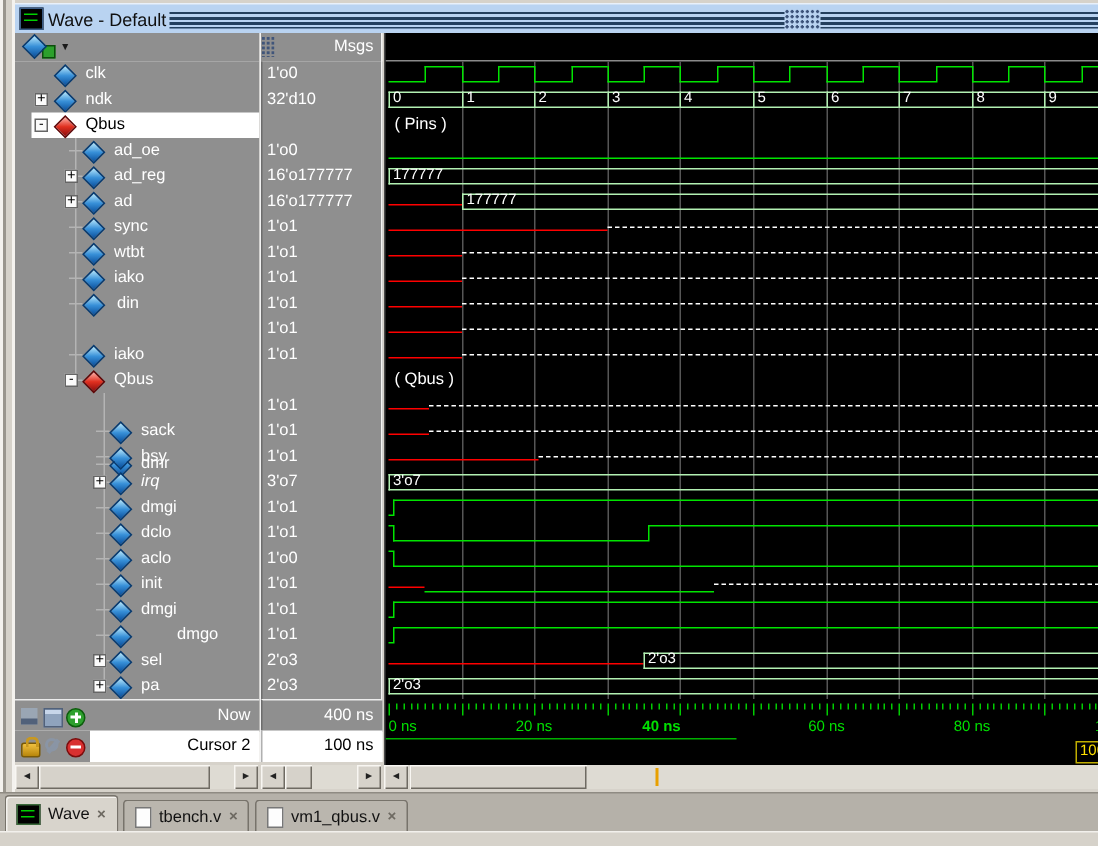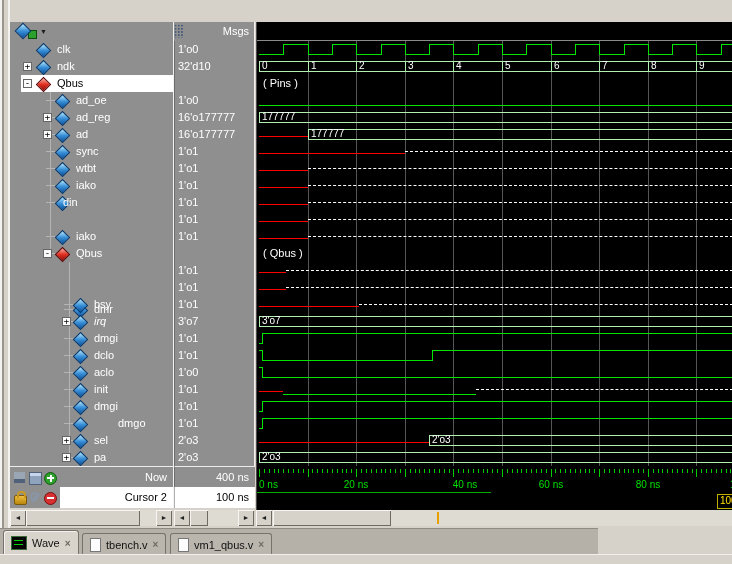--- a/index.html
+++ b/index.html
@@ -88,38 +88,46 @@
   #cursor-box{position:absolute;left:460px;top:28px;width:14px;height:13px;border:1px solid #c0ae00;
               color:#ffe000;font-size:10px;line-height:12px;padding-left:2px;overflow:hidden;white-space:nowrap;}
   
   .sbar{top:510px;height:16px;background:#dedbd3;}
   .sbtn{position:absolute;top:0;width:16px;height:16px;background:#d6d2ca;color:#222;font-size:7px;line-height:15px;text-align:center;
         box-shadow:inset 1px 1px 0 #f8f6f2, inset -1px -1px 0 #6e6a62;cursor:pointer;}
   .sthumb{position:absolute;top:0;height:16px;background:#d6d2ca;
         box-shadow:inset 1px 1px 0 #f8f6f2, inset -1px -1px 0 #6e6a62;cursor:pointer;}
   #sbtick{position:absolute;top:2px;width:2px;height:12px;background:#e8a000;}
   
-  #tabrow{left:0px;top:528px;width:598px;height:26px;background:#b5b1a9;border-top:1px solid #8f8b83;}
+  #tabrow{left:0px;top:528px;width:732px;height:26px;background:#b5b1a9;border-top:1px solid #8f8b83;}
   .tab{position:absolute;bottom:0;height:21px;display:flex;align-items:center;padding:0 7px;gap:5px;
        background:#bab6ae;border:1px solid #77736b;border-bottom:none;border-radius:3px 3px 0 0;cursor:pointer;}
   .tab.active{background:#d8d4cc;height:24px;box-shadow:inset 1px 1px 0 #f4f2ee;}
   .tab .lbl{font-size:11px;color:#111;white-space:nowrap;}
   .tclose{font-size:10px;color:#6e6a62;font-weight:bold;cursor:pointer;}
   .wicon{position:relative;width:14px;height:12px;background:#000;border:1px solid #3a6a3a;}
   .wicon i{position:absolute;left:2px;top:3px;width:9px;height:1px;background:#00d000;box-shadow:0 4px 0 #00d000;}
   .dicon{position:relative;width:9px;height:12px;background:#fdfdfd;border:1px solid #777;}
   #bottomstrip{left:0;top:554px;width:732px;height:10px;background:#d6d2ca;border-top:1px solid #f2f0ec;}
 </style>
 </head>
 <body>
 
 <div id="win">
 
   <div class="abs" id="lframe"></div>
 
+  <div class="abs" id="titlebar">
+    <div class="abs" id="title-icon">
+        <i></i>
+      </div>
+    <div class="abs" id="title-text">Wave - Default</div>
+    <div class="abs" id="title-lines"></div>
+    <div class="abs" id="title-grip"></div>
+  </div>
 
   <div class="abs hdr" id="hdr-names">
     <div class="abs" id="hicon">
       <span class="gsq"></span>
       <span class="bdm"></span>
       <span class="car">▼</span>
     </div>
   </div>
   <div class="abs hdr" id="hdr-msgs">
     <div class="abs" id="msgs-grip"></div>
@@ -172,37 +180,42 @@
         <div class="tlabel" style="left: 66px;">wtbt</div>
       </div>
       <div class="trow" style="top: 136px;">
         <div class="stub" style="left: 36px;"></div>
         <div class="diamond blue" style="left: 47px;"></div>
         <div class="tlabel" style="left: 66px;">iako</div>
       </div>
       <div class="trow" style="top: 153px;">
         <div class="stub" style="left: 36px;"></div>
         <div class="diamond blue" style="left: 47px;"></div>
-        <div class="tlabel" style="left: 53px;">din</div>
+        <div class="tlabel" style="left: 68px;">din</div>
       </div>
       <div class="trow" style="top: 187px;">
         <div class="stub" style="left: 36px;"></div>
         <div class="diamond blue" style="left: 47px;"></div>
         <div class="tlabel" style="left: 66px;">iako</div>
       </div>
       <div class="trow" style="top: 204px;">
         <div class="stub" style="left: 36px;"></div>
         <div class="expander" style="left: 33px;">-</div>
         <div class="diamond red" style="left: 47px;"></div>
         <div class="tlabel" style="left: 66px;">Qbus</div>
       </div>
       <div class="trow" style="top: 221px; margin-top: 39px;">
         <div class="stub" style="left: 54px;"></div>
         <div class="diamond blue" style="left: 65px;"></div>
         <div class="tlabel" style="left: 84px;">dmr</div>
+      </div>
+      <div class="trow" style="top: 238px;">
+        <div class="stub" style="left: 54px;"></div>
+        <div class="diamond blue" style="left: 65px;"></div>
+        <div class="tlabel" style="left: 84px;">sack</div>
       </div>
       <div class="trow" style="top: 255px;">
         <div class="stub" style="left: 54px;"></div>
         <div class="diamond blue" style="left: 65px;"></div>
         <div class="tlabel" style="left: 84px;">bsy</div>
       </div>
       <div class="trow" style="top: 272px;">
         <div class="stub" style="left: 54px;"></div>
         <div class="expander" style="left: 52px;">+</div>
         <div class="diamond blue" style="left: 65px;"></div>
@@ -607,21 +620,21 @@
         <div class="tick" style="left: 449px; height: 4px;"></div>
         <div class="tick" style="left: 454px; height: 4px;"></div>
         <div class="tick" style="left: 459px; height: 4px;"></div>
         <div class="tick" style="left: 464px; height: 4px;"></div>
         <div class="tick" style="left: 469px; height: 4px;"></div>
         <div class="tick" style="left: 473px; height: 4px;"></div>
       </div>
     <div id="tl-labels">
         <div class="tl-label" style="left: 2px;">0 ns</div>
         <div class="tl-label" style="left: 99px; transform: translateX(-50%);">20 ns</div>
-        <div class="tl-label" style="left: 208px; transform: translateX(-50%);">40 ns</div>
+        <div class="tl-label" style="left: 184px; transform: translateX(-50%); font-weight: bold;">40 ns</div>
         <div class="tl-label" style="left: 294px; transform: translateX(-50%);">60 ns</div>
         <div class="tl-label" style="left: 391px; transform: translateX(-50%);">80 ns</div>
         <div class="tl-label" style="left: 488px; transform: translateX(-50%);">100 ns</div>
       </div>
     <div id="tl-line"></div>
     <div id="cursor-box">100 ns</div>
   </div>
 
   <div class="abs sbar" style="left:10px;width:162px">
     <div class="sbtn" style="left:0">◄</div>

